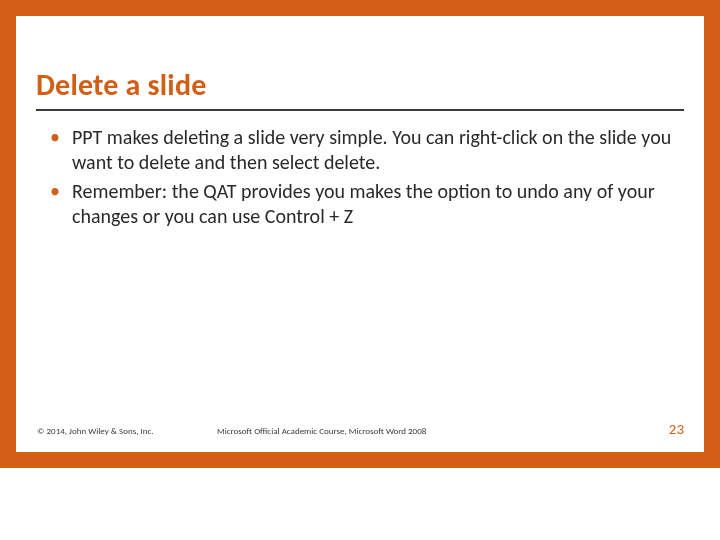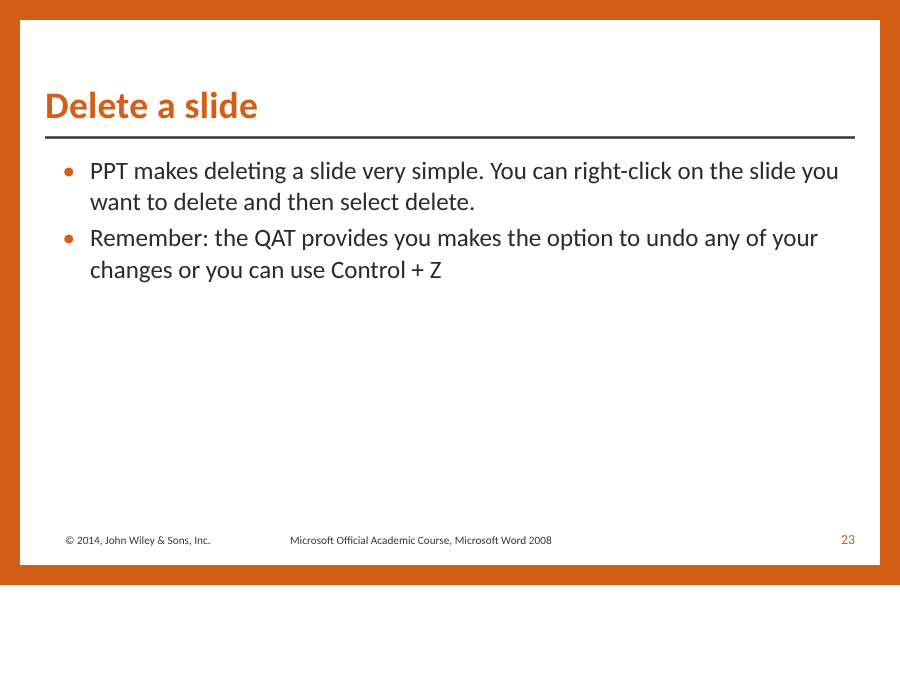--- a/index.html
+++ b/index.html
@@ -54,39 +54,39 @@
     content: "•";
     position: absolute;
     left: 0;
     top: 0;
     color: #d25f15;
     font-size: 20px;
     line-height: 1.25;
   }
   .footer {
     position: absolute;
-    left: 36px;
+    left: 21px;
     right: 20px;
     bottom: 14px;
     display: flex;
     align-items: baseline;
     font-size: 9px;
     color: #3a3a3a;
   }
   .footer .copyright {
     flex: 0 0 auto;
     width: 180px;
   }
   .footer .course {
     flex: 1 1 auto;
   }
   .footer .pagenum {
     flex: 0 0 auto;
     color: #d25f15;
-    font-size: 11px;
+    font-size: 15px;
   }
 </style>
 </head>
 <body>
 
 <div class="slide">
   <div class="inner">
     <h1 class="title">Delete a slide</h1>
     <hr class="rule">
     <ul class="bullets">

